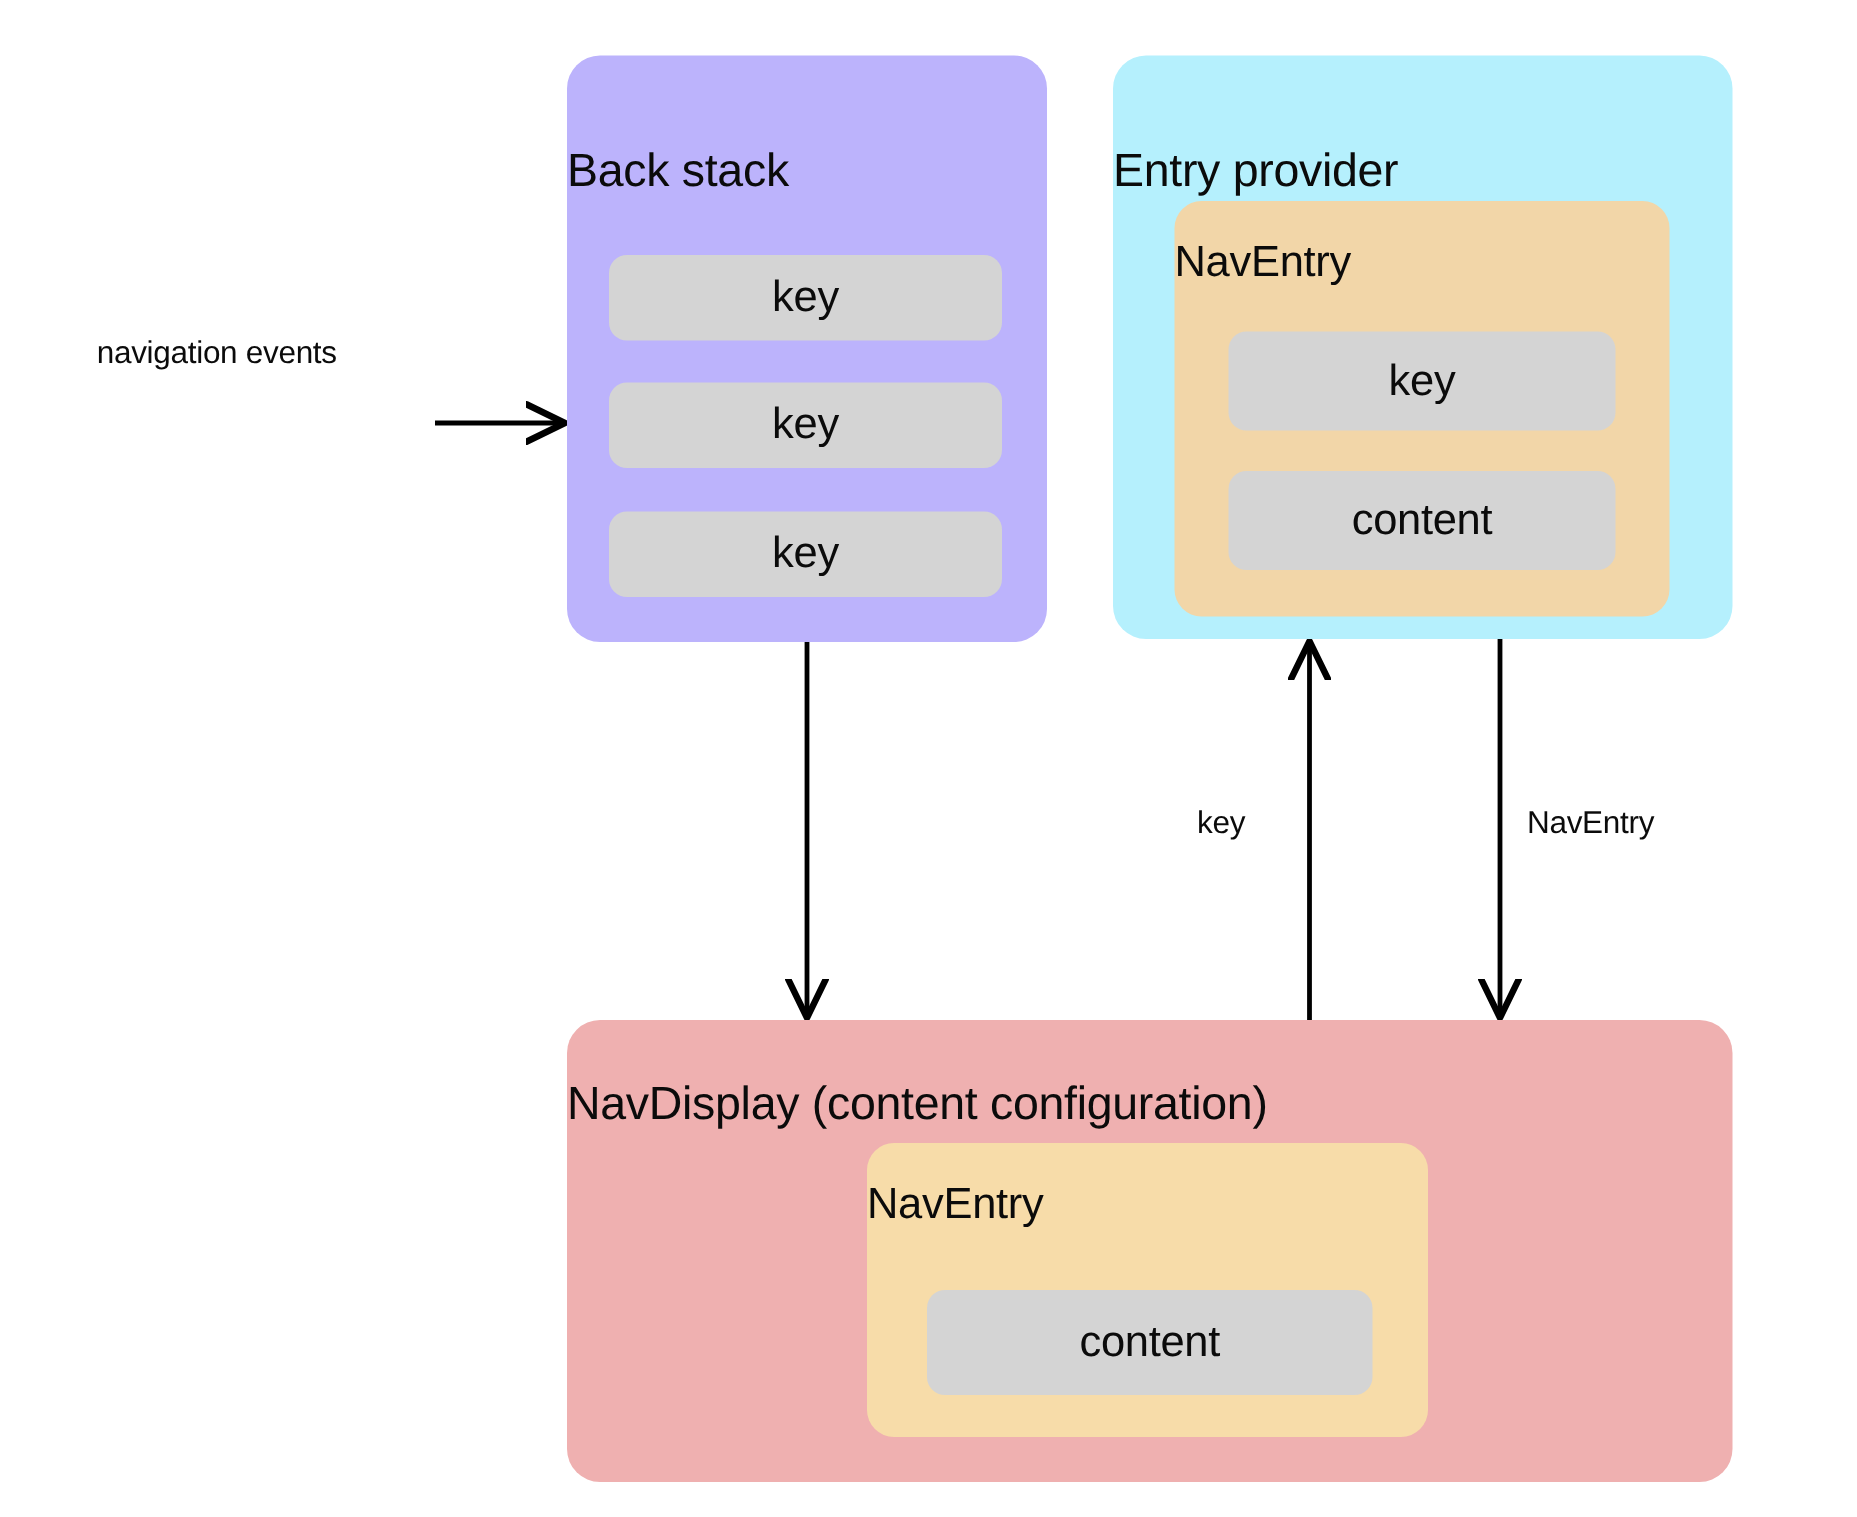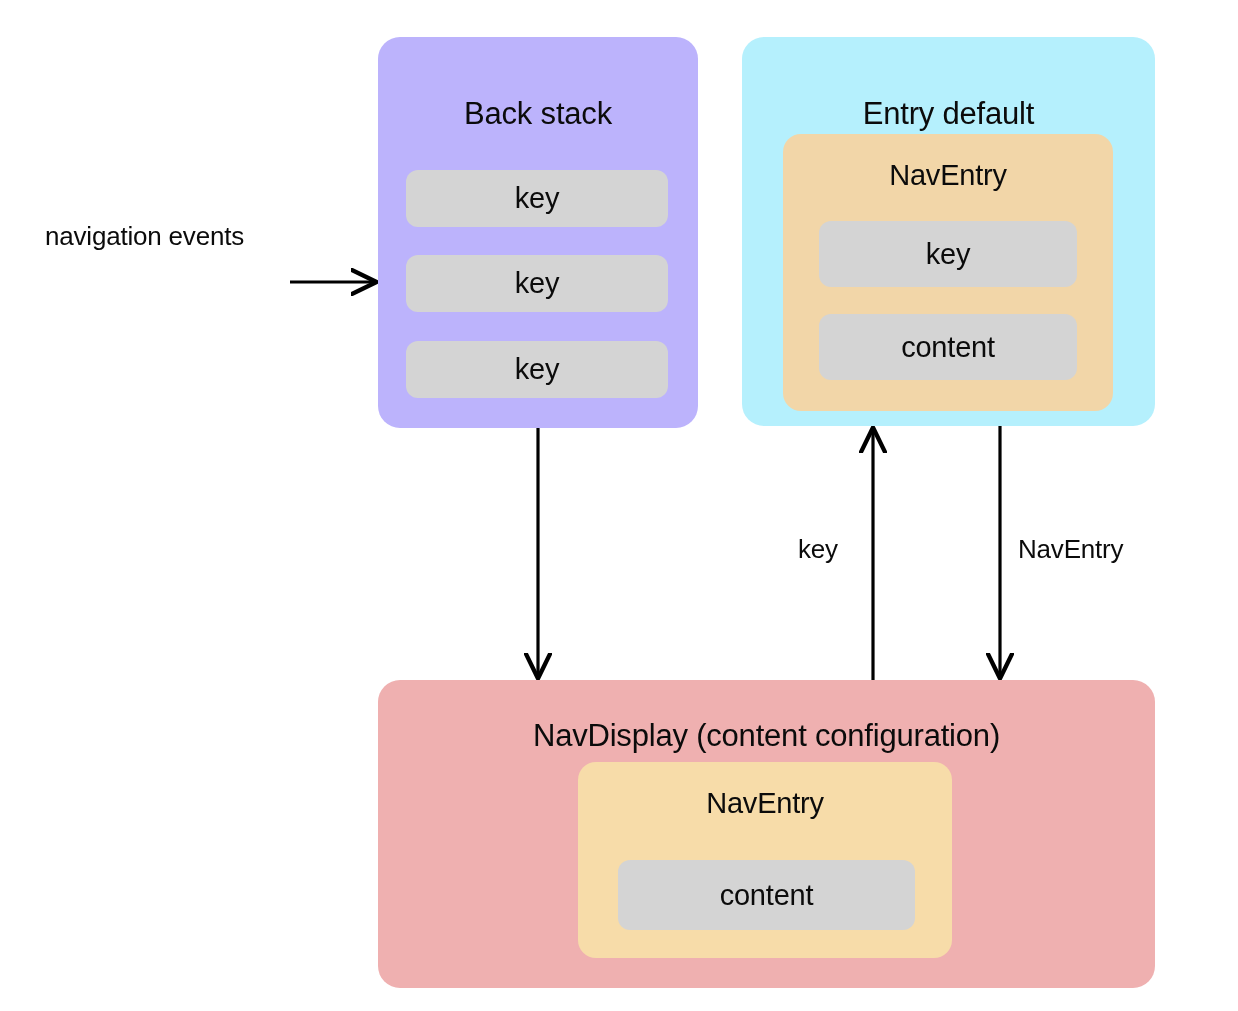--- a/index.html
+++ b/index.html
@@ -21,21 +21,21 @@
   
   .box {
     position: absolute;
     box-sizing: border-box;
     border-radius: 22px;
   }
   .box-title {
     position: absolute;
     left: 0;
     right: 0;
-    text-align: center;
+    text-align: left;
     color: #0b0b0b;
     font-size: 31px;
     line-height: 38px;
     letter-spacing: -0.2px;
     white-space: nowrap;
   }
   .chip {
     position: absolute;
     box-sizing: border-box;
     background: #d4d4d4;
@@ -93,21 +93,21 @@
     height: 196px;
     background: #f7dca9;
     border-radius: 18px;
   }
   #display-nav-entry > .box-title { top: 22px; font-size: 29px; }
 
   
   .edge-label {
     position: absolute;
     color: #0b0b0b;
-    font-size: 26px;
+    font-size: 21px;
     line-height: 40px;
     letter-spacing: -0.2px;
     white-space: nowrap;
   }
   #nav-events-label {
     left: 12px;
     top: 216px;
     width: 265px;
     text-align: center;
   }
@@ -146,21 +146,21 @@
   </svg>
 
   <div class="box" id="back-stack">
     <div class="box-title">Back stack</div>
     <div class="chip" style="left:28px; top:133px; width:262px; height:57px;">key</div>
     <div class="chip" style="left:28px; top:218px; width:262px; height:57px;">key</div>
     <div class="chip" style="left:28px; top:304px; width:262px; height:57px;">key</div>
   </div>
 
   <div class="box" id="entry-provider">
-    <div class="box-title">Entry default</div>
+    <div class="box-title">Entry provider</div>
   </div>
 
   <div class="box" id="provider-nav-entry">
     <div class="box-title">NavEntry</div>
     <div class="chip" style="left:36px; top:87px; width:258px; height:66px;">key</div>
     <div class="chip" style="left:36px; top:180px; width:258px; height:66px;">content</div>
   </div>
 
   <div class="box" id="nav-display">
     <div class="box-title">NavDisplay (content configuration)</div>

